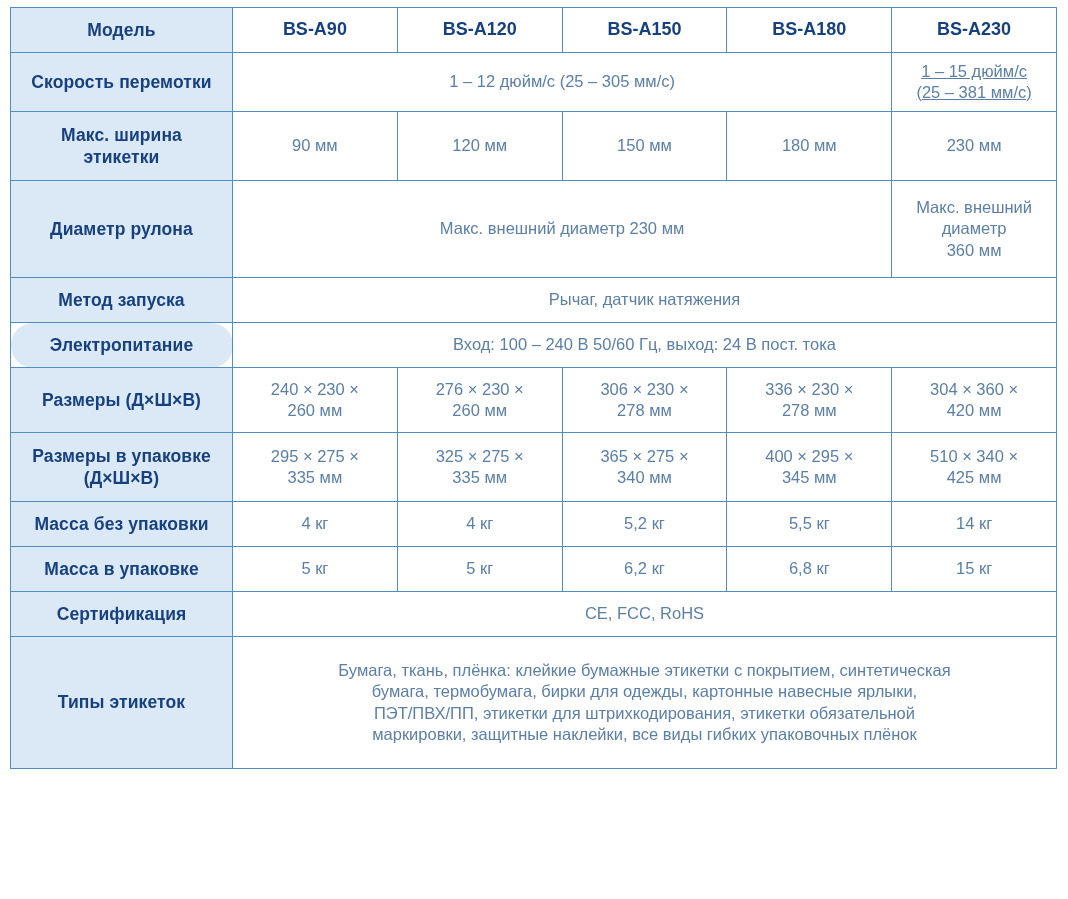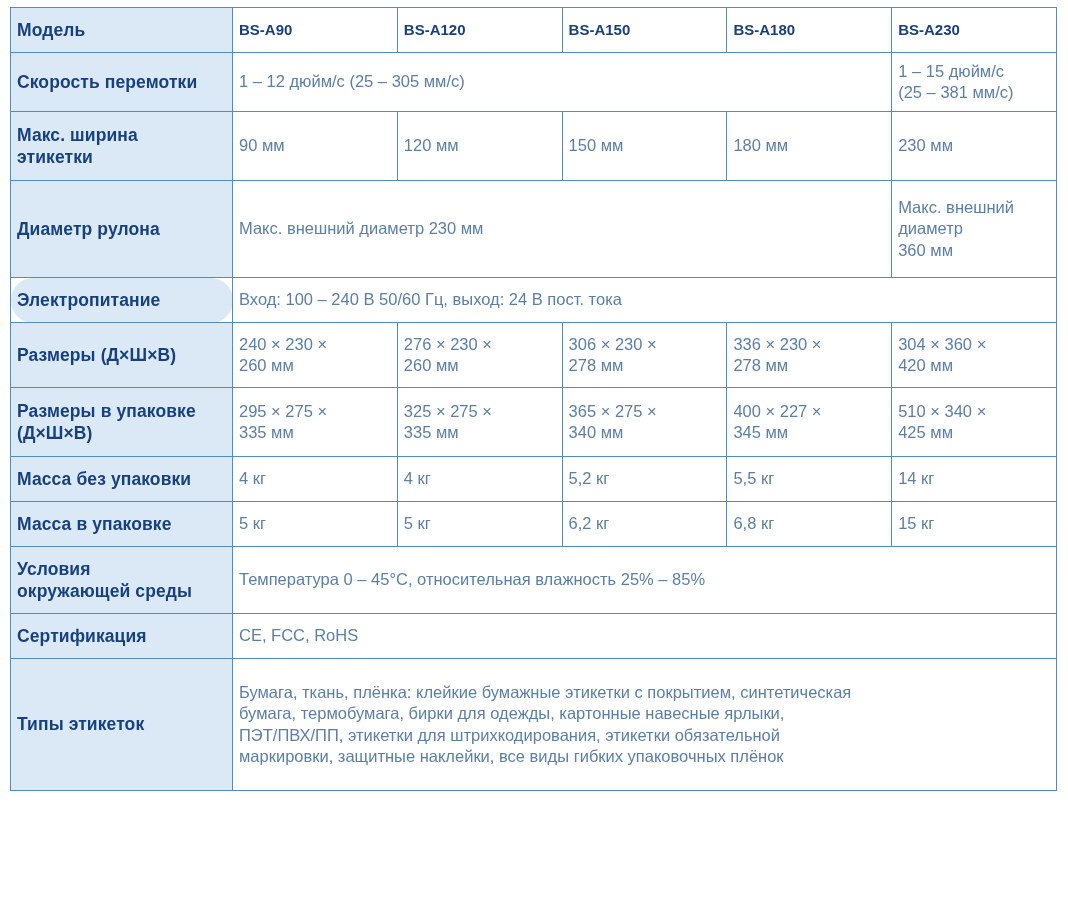--- a/index.html
+++ b/index.html
@@ -28,21 +28,21 @@
     width: 1046px;
     border: 1px solid #3f7cb4;
   }
 
   table.spec col.c-label { width: 222px; }
   table.spec col.c-data  { width: 164.8px; }
 
   table.spec td {
     border: 1px solid #4e8ec2;
     vertical-align: middle;
-    text-align: left;
+    text-align: center;
     padding: 3px 6px;
     line-height: 1.28;
   }
 
   
   td.label {
     background: #dbe9f6;
     color: #17407f;
     font-weight: bold;
     font-size: 17.5px;
@@ -55,41 +55,41 @@
     color: #5b7fa6;
     font-size: 16.5px;
     font-weight: normal;
   }
 
   
   td.model {
     background: #ffffff;
     color: #17407f;
     font-weight: bold;
-    font-size: 15px;
+    font-size: 18px;
   }
 
   tr.r-head td       { height: 38px; }
   tr.r-speed td      { height: 52px; }
   tr.r-width td      { height: 62px; }
   tr.r-roll td       { height: 90px; }
   tr.r-core td       { height: 38px; }
   tr.r-methods td    { height: 54px; }
   tr.r-start td      { height: 38px; }
   tr.r-power td      { height: 38px; border-radius: 22px; }
   tr.r-dims td       { height: 58px; }
   tr.r-packdims td   { height: 62px; }
   tr.r-net td        { height: 38px; }
   tr.r-gross td      { height: 38px; }
   tr.r-env td        { height: 60px; }
   tr.r-cert td       { height: 38px; }
   tr.r-types td      { height: 125px; }
 
   .nowrapline { white-space: nowrap; }
-  .two-line { line-height: 1.3; }
+  .two-line { line-height: 1.3; text-decoration: underline; }
 </style>
 </head>
 <body>
 
 <div class="sheet">
   <table class="spec">
     <colgroup>
       <col class="c-label">
       <col class="c-data">
       <col class="c-data">
@@ -134,20 +134,24 @@
         <td class="val" colspan="4">Макс. внешний диаметр 230 мм</td>
         <td class="val">
           <div>Макс. внешний</div>
           <div>диаметр</div>
           <div>360 мм</div>
         </td>
       </tr>
 
 
 
+      <tr class="r-start">
+        <td class="label">Метод запуска</td>
+        <td class="val" colspan="5">Рычаг, датчик натяжения</td>
+      </tr>
 
       <tr class="r-power">
         <td class="label">Электропитание</td>
         <td class="val" colspan="5">Вход: 100 – 240 В 50/60 Гц, выход: 24 В пост. тока</td>
       </tr>
 
       <tr class="r-dims">
         <td class="label">Размеры (Д×Ш×В)</td>
         <td class="val">
           <div>240 × 230 ×</div>
@@ -182,21 +186,21 @@
         </td>
         <td class="val">
           <div>325 × 275 ×</div>
           <div>335 мм</div>
         </td>
         <td class="val">
           <div>365 × 275 ×</div>
           <div>340 мм</div>
         </td>
         <td class="val">
-          <div>400 × 227 ×</div>
+          <div>400 × 295 ×</div>
           <div>345 мм</div>
         </td>
         <td class="val">
           <div>510 × 340 ×</div>
           <div>425 мм</div>
         </td>
       </tr>
 
       <tr class="r-net">
         <td class="label">Масса без упаковки</td>
@@ -209,27 +213,20 @@
 
       <tr class="r-gross">
         <td class="label">Масса в упаковке</td>
         <td class="val">5 кг</td>
         <td class="val">5 кг</td>
         <td class="val">6,2 кг</td>
         <td class="val">6,8 кг</td>
         <td class="val">15 кг</td>
       </tr>
 
-      <tr class="r-env">
-        <td class="label">
-          <div>Условия</div>
-          <div>окружающей среды</div>
-        </td>
-        <td class="val" colspan="5">Температура 0 – 45°C, относительная влажность 25% – 85%</td>
-      </tr>
 
       <tr class="r-cert">
         <td class="label">Сертификация</td>
         <td class="val" colspan="5">CE, FCC, RoHS</td>
       </tr>
 
       <tr class="r-types">
         <td class="label">Типы этикеток</td>
         <td class="val" colspan="5">
           <div>Бумага, ткань, плёнка: клейкие бумажные этикетки с покрытием, синтетическая</div>

